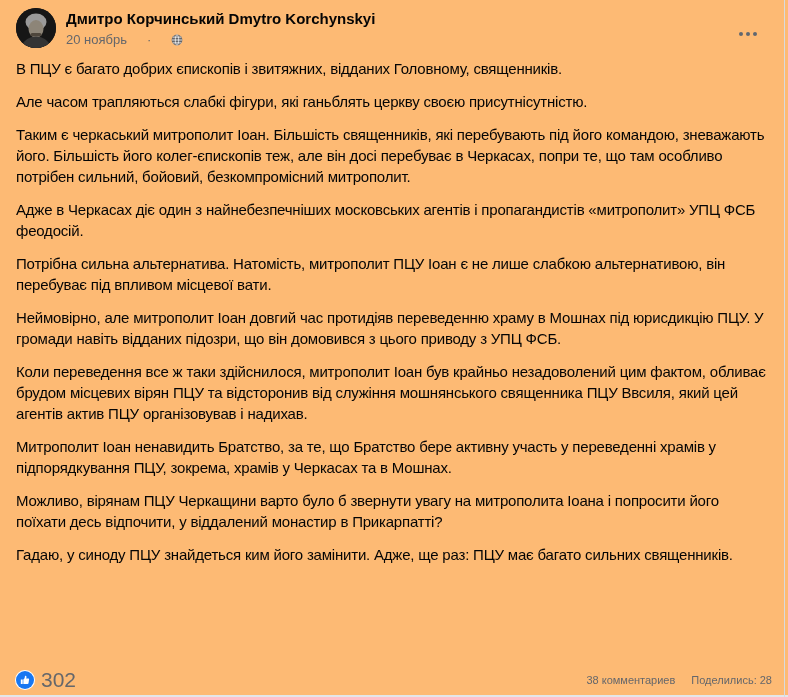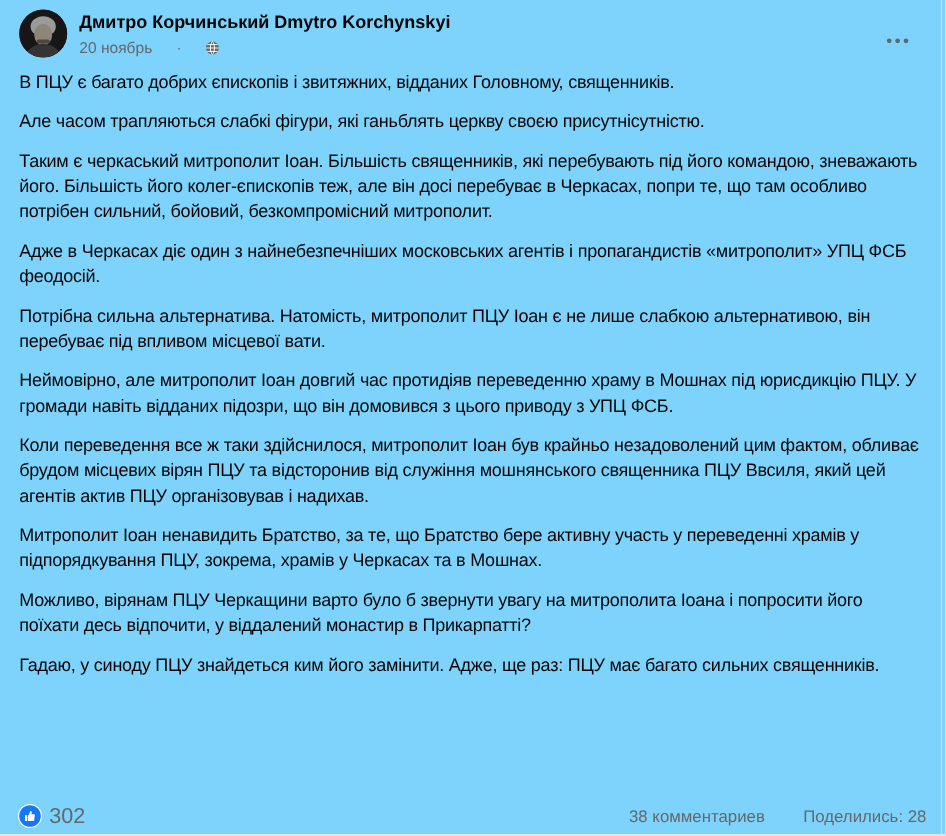--- a/index.html
+++ b/index.html
@@ -1,19 +1,19 @@
 <!DOCTYPE html>
 <html><head>
 <meta charset="utf-8">
 <style>
   html, body { margin: 0; padding: 0; background: #ffffff; }
   .card {
     position: relative;
     width: 788px; height: 697px;
-    background: #7dd3fc;
+    background: #fdba74;
     font-family: "Liberation Sans", sans-serif;
     overflow: hidden;
   }
   .edge-line {
     position: absolute; top: 0; right: 3px; width: 1px; height: 100%;
     background: #d8dadf;
   }
   
   .header { display: flex; align-items: flex-start; padding: 8px 16px 2px 16px; }
   .avatar {
@@ -50,22 +50,22 @@
     display: flex; align-items: center; justify-content: space-between;
     padding: 0 16px; box-sizing: border-box;
   }
   .reactions { display: flex; align-items: center; gap: 7px; cursor: pointer; }
   .like-badge {
     width: 18px; height: 18px; border-radius: 50%;
     background: #1877f2;
     display: flex; align-items: center; justify-content: center;
     box-shadow: 0 0 0 1px #ffffff;
   }
-  .count { color: #65676b; font-size: 18px; }
-  .stats { display: flex; gap: 32px; color: #65676b; font-size: 14px; }
+  .count { color: #65676b; font-size: 21px; }
+  .stats { display: flex; gap: 16px; color: #65676b; font-size: 11px; }
   .stats span { cursor: pointer; }
   .divider {
     position: absolute; left: 0; right: 0; bottom: 0; height: 2px;
     background: #e4e6e9;
   }
 </style>
 </head>
 <body>
 
 <div class="card">

